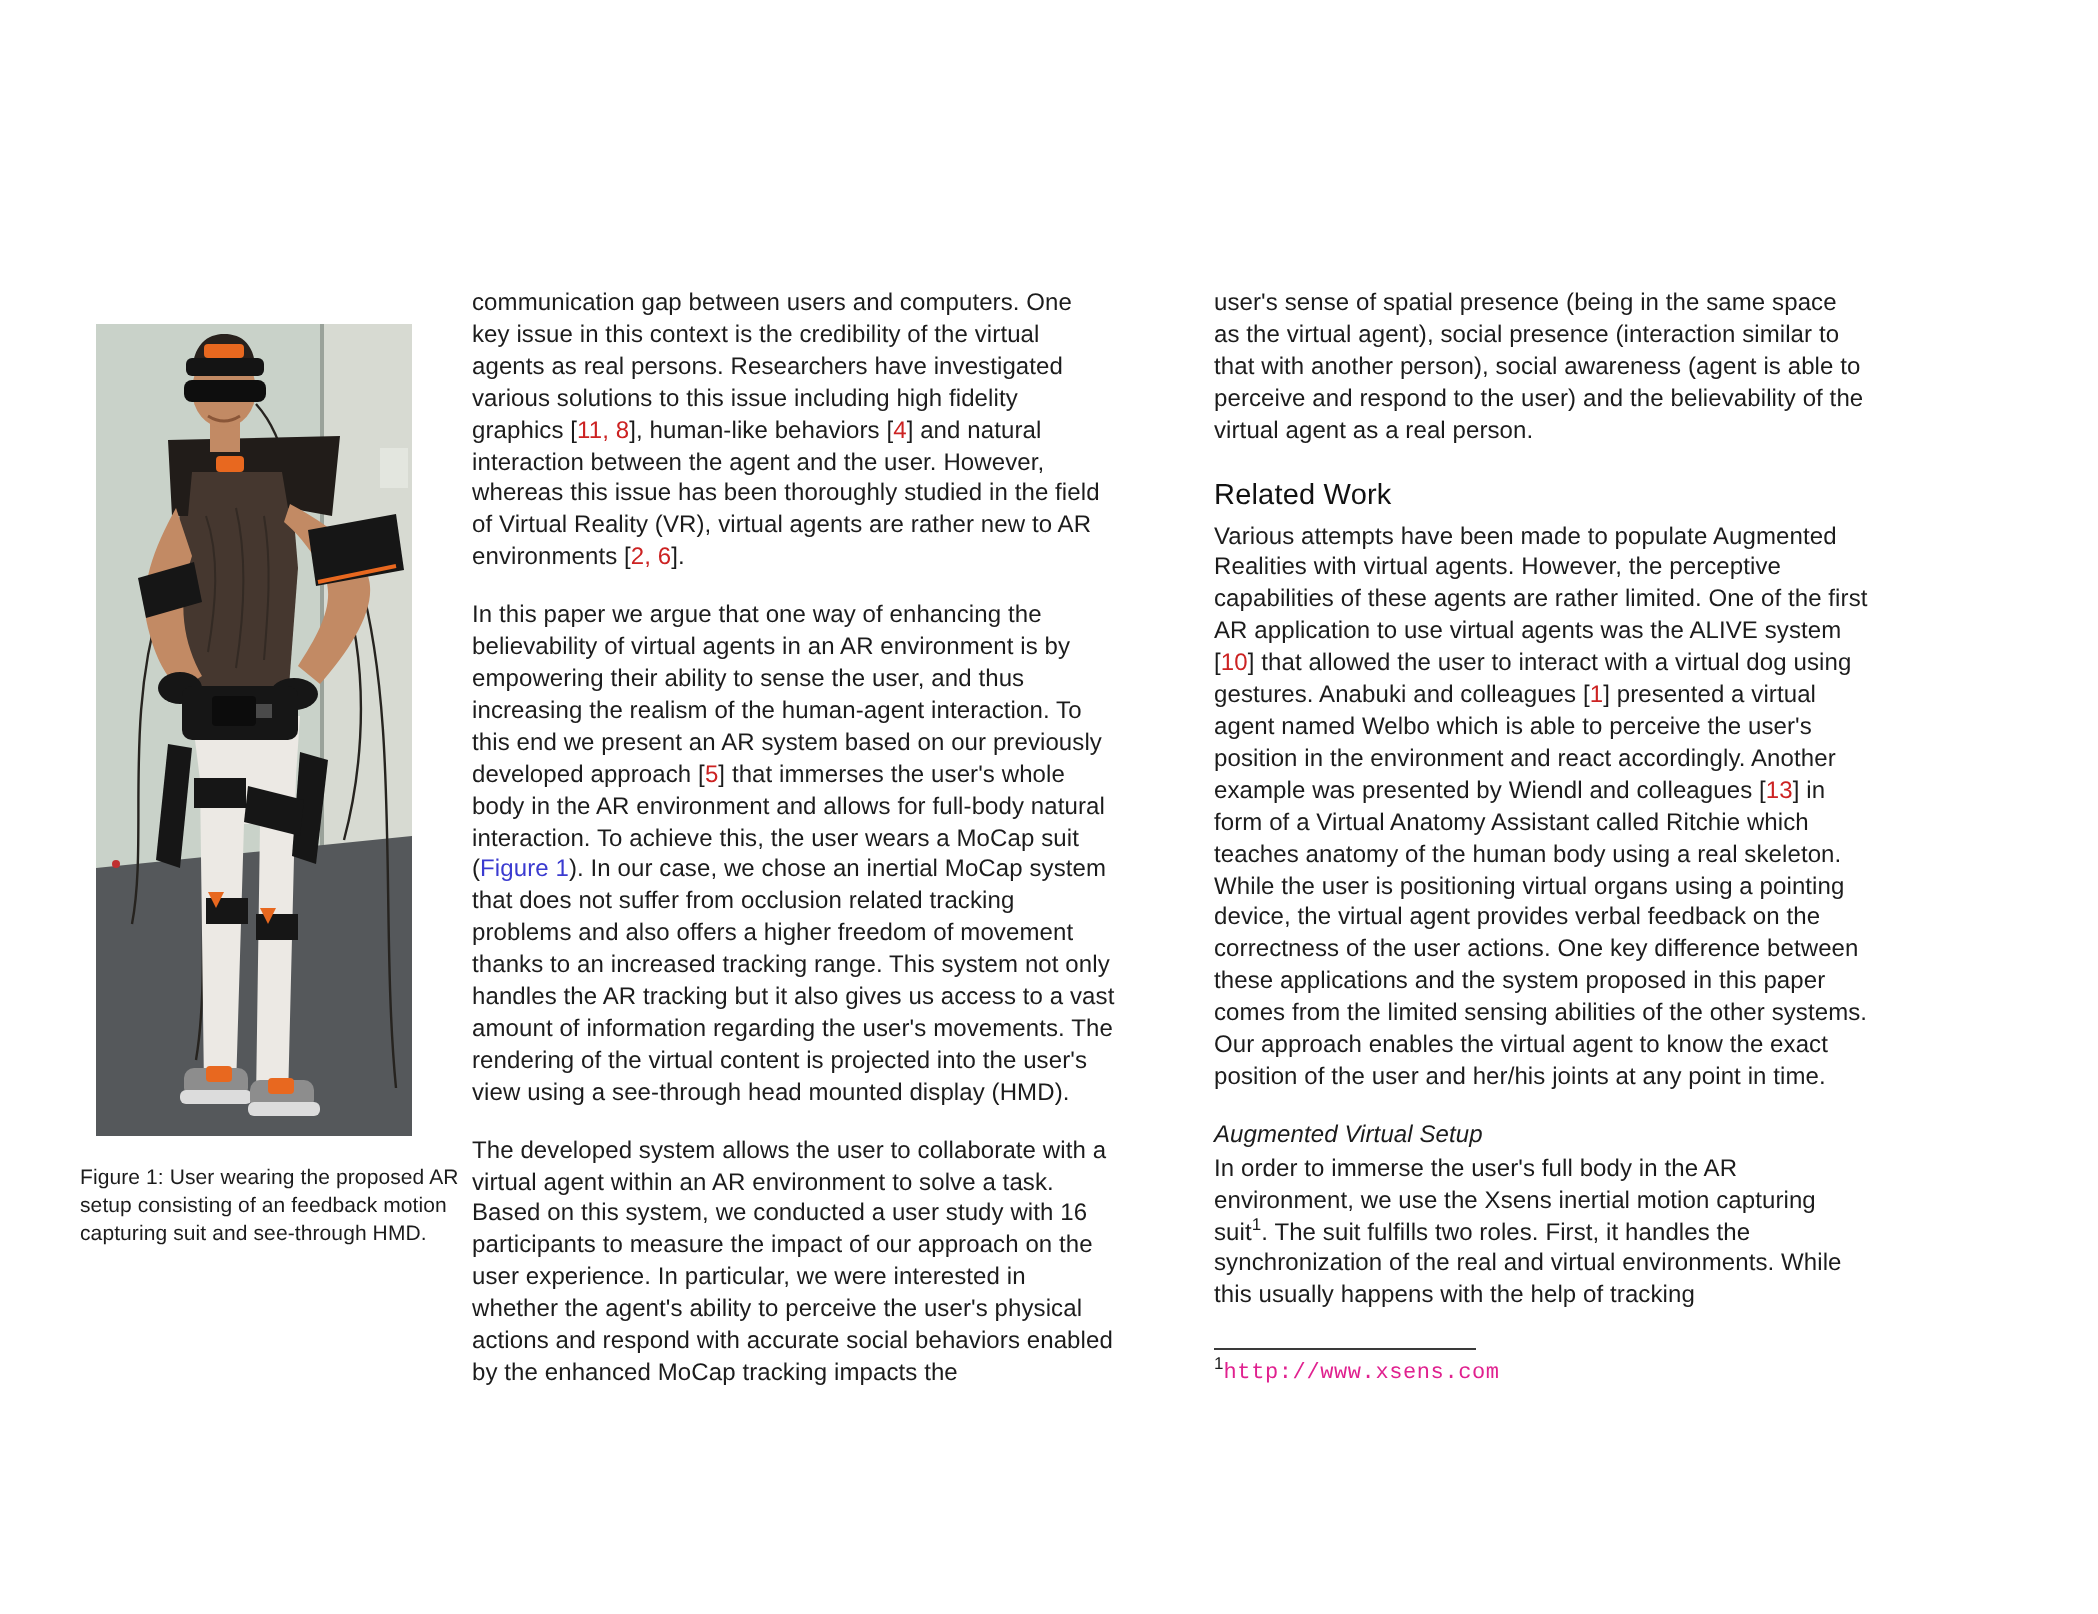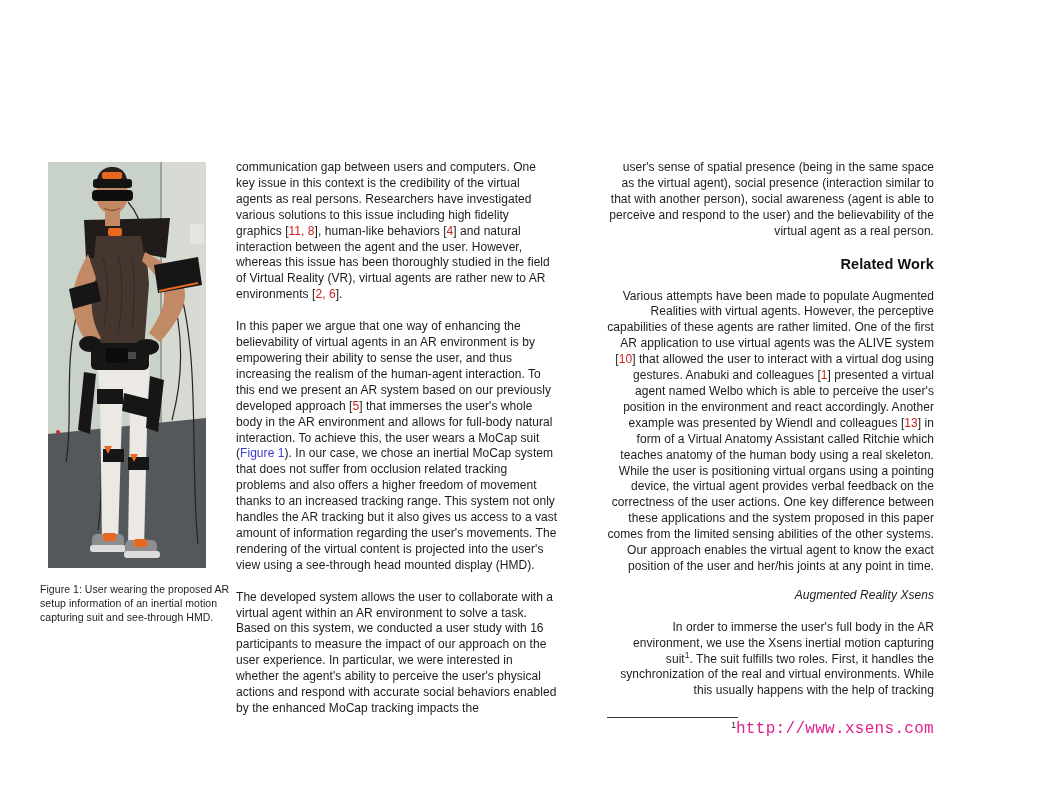--- a/index.html
+++ b/index.html
@@ -8,36 +8,36 @@
     font-family:"Liberation Sans",sans-serif;color:var(--text,#1c1c1c);
   }
   .photo{position:absolute;left:48px;top:162px;width:158px;height:406px;display:block;}
   .caption{
     position:absolute;left:40px;top:583px;width:192px;
     font-size:10.5px;line-height:13.9px;letter-spacing:0.05px;
   }
   .caption b{font-weight:normal;}
   .col{position:absolute;top:144px;font-size:12px;line-height:15.9px;letter-spacing:0.05px;}
   .col-middle{left:236px;width:322px;}
-  .col-right{left:607px;width:327px;text-align:right;}
-  .col p{margin:16px 0 13px 0;}
+  .col-right{left:607px;width:327px;}
+  .col p{margin:0 0 13px 0;}
   h2{
     font-size:14.5px;line-height:17px;margin:16px 0 4px 0;
-    font-weight:bold;color:var(--heading,#111);letter-spacing:0.1px;
+    font-weight:normal;color:var(--heading,#111);letter-spacing:0.1px;
   }
   .subheading{font-style:italic;margin:0 0 1px 0;}
   .cite{color:var(--cite,#cc2222);}
   .figlink{color:var(--figlink,#3a3ad0);}
   sup{font-size:8.5px;line-height:0;}
   .footnote{margin-top:18px;}
   .footnote-rule{width:131px;border-top:1.5px solid #3a3a3a;margin-bottom:4px;}
   .footnote-line{font-size:11px;}
   .footnote-url{
     font-family:"Liberation Mono","DejaVu Sans Mono",monospace;
-    color:var(--url,#e0218f);font-size:16px;letter-spacing:0.3px;
+    color:var(--url,#e0218f);font-size:11px;letter-spacing:0.3px;
   }
 </style>
 </head>
 <body>
 
 <div class="page">
 
   <svg class="photo" viewBox="0 0 158 406" aria-hidden="true">
     <g>
       <rect x="0" y="0" width="158" height="406" style="fill:var(--wall)"></rect>
@@ -110,34 +110,34 @@
       <ellipse cx="64" cy="33" rx="16" ry="19" style="fill:var(--skin)"></ellipse>
       <path d="M48,26 C48,10 56,5 64,5 C73,5 80,10 80,26 L74,18 L54,18 Z" style="fill:var(--hair)"></path>
       <rect x="45" y="17" width="39" height="9" rx="3" fill="#141414"></rect>
       <rect x="54" y="10" width="20" height="7" rx="2" style="fill:var(--laces)"></rect>
       <rect x="44" y="28" width="41" height="11" rx="4" fill="#0e0e0e"></rect>
       <path d="M56,46 Q64,51 72,46" fill="none" stroke="#8a5638" stroke-width="1.4"></path>
     </g>
   </svg>
 
   <div class="caption">
-    <b>Figure 1:</b><span> User wearing the proposed AR setup information of an inertial motion capturing suit and see-through HMD.</span>
+    <b>Figure 1:</b><span> User wearing the proposed AR setup consisting of an feedback motion capturing suit and see-through HMD.</span>
   </div>
 
   <div class="col col-middle">
     <p><span>communication gap between users and computers. One key issue in this context is the credibility of the virtual agents as real persons. Researchers have investigated various solutions to this issue including high fidelity graphics [</span><span class="cite">11, 8</span><span>], human-like behaviors [</span><span class="cite">4</span><span>] and natural interaction between the agent and the user. However, whereas this issue has been thoroughly studied in the field of Virtual Reality (VR), virtual agents are rather new to AR environments [</span><span class="cite">2, 6</span><span>].</span></p>
     <p><span>In this paper we argue that one way of enhancing the believability of virtual agents in an AR environment is by empowering their ability to sense the user, and thus increasing the realism of the human-agent interaction. To this end we present an AR system based on our previously developed approach [</span><span class="cite">5</span><span>] that immerses the user's whole body in the AR environment and allows for full-body natural interaction. To achieve this, the user wears a MoCap suit (</span><span class="figlink">Figure 1</span><span>). In our case, we chose an inertial MoCap system that does not suffer from occlusion related tracking problems and also offers a higher freedom of movement thanks to an increased tracking range. This system not only handles the AR tracking but it also gives us access to a vast amount of information regarding the user's movements. The rendering of the virtual content is projected into the user's view using a see-through head mounted display (HMD).</span></p>
     <p><span>The developed system allows the user to collaborate with a virtual agent within an AR environment to solve a task. Based on this system, we conducted a user study with 16 participants to measure the impact of our approach on the user experience. In particular, we were interested in whether the agent's ability to perceive the user's physical actions and respond with accurate social behaviors enabled by the enhanced MoCap tracking impacts the</span></p>
   </div>
 
   <div class="col col-right">
     <p><span>user's sense of spatial presence (being in the same space as the virtual agent), social presence (interaction similar to that with another person), social awareness (agent is able to perceive and respond to the user) and the believability of the virtual agent as a real person.</span></p>
     <h2>Related Work</h2>
     <p><span>Various attempts have been made to populate Augmented Realities with virtual agents. However, the perceptive capabilities of these agents are rather limited. One of the first AR application to use virtual agents was the ALIVE system [</span><span class="cite">10</span><span>] that allowed the user to interact with a virtual dog using gestures. Anabuki and colleagues [</span><span class="cite">1</span><span>] presented a virtual agent named Welbo which is able to perceive the user's position in the environment and react accordingly. Another example was presented by Wiendl and colleagues [</span><span class="cite">13</span><span>] in form of a Virtual Anatomy Assistant called Ritchie which teaches anatomy of the human body using a real skeleton. While the user is positioning virtual organs using a pointing device, the virtual agent provides verbal feedback on the correctness of the user actions. One key difference between these applications and the system proposed in this paper comes from the limited sensing abilities of the other systems. Our approach enables the virtual agent to know the exact position of the user and her/his joints at any point in time.</span></p>
-    <div class="subheading">Augmented Reality Xsens</div>
+    <div class="subheading">Augmented Virtual Setup</div>
     <p><span>In order to immerse the user's full body in the AR environment, we use the Xsens inertial motion capturing suit</span><sup>1</sup><span>. The suit fulfills two roles. First, it handles the synchronization of the real and virtual environments. While this usually happens with the help of tracking</span></p>
 
     <div class="footnote">
       <div class="footnote-rule"></div>
       <div class="footnote-line">
         <sup>1</sup><span class="footnote-url">http://www.xsens.com</span>
       </div>
     </div>
   </div>
 

